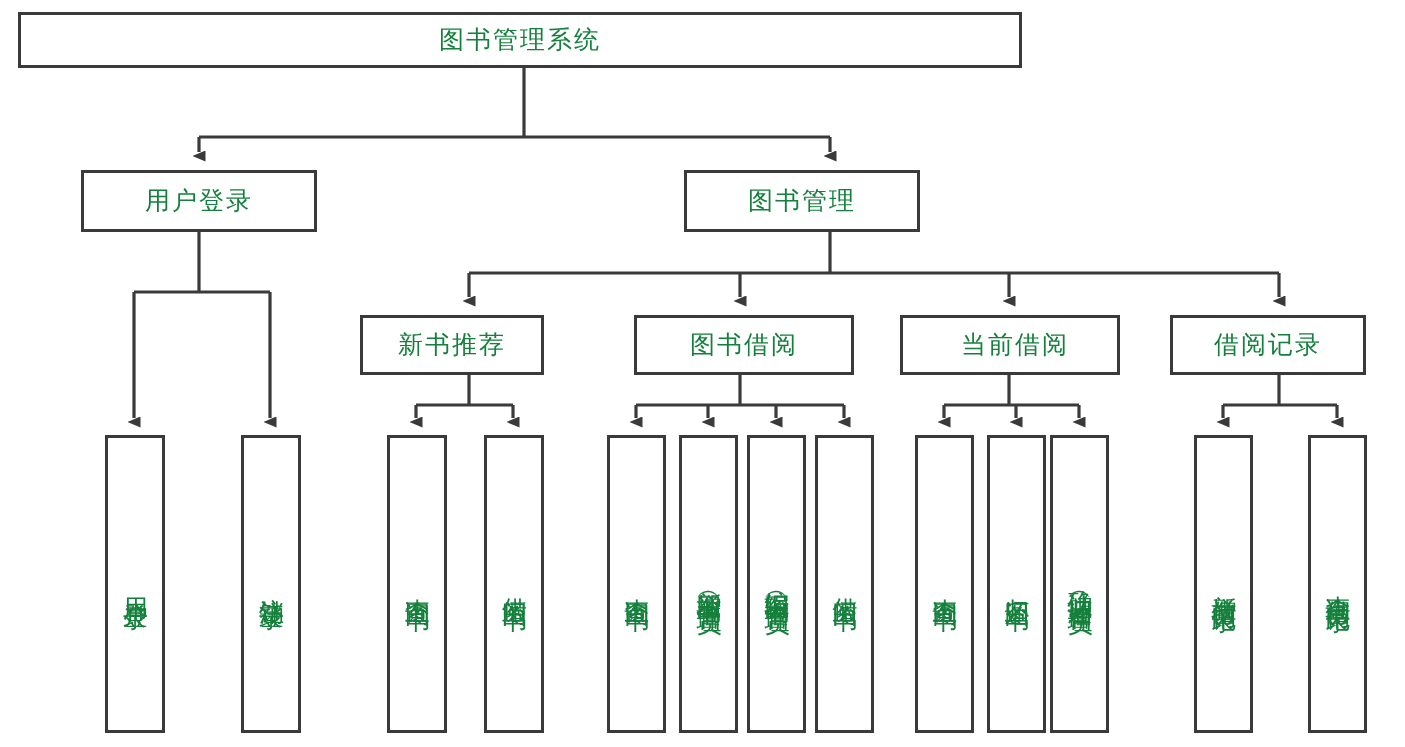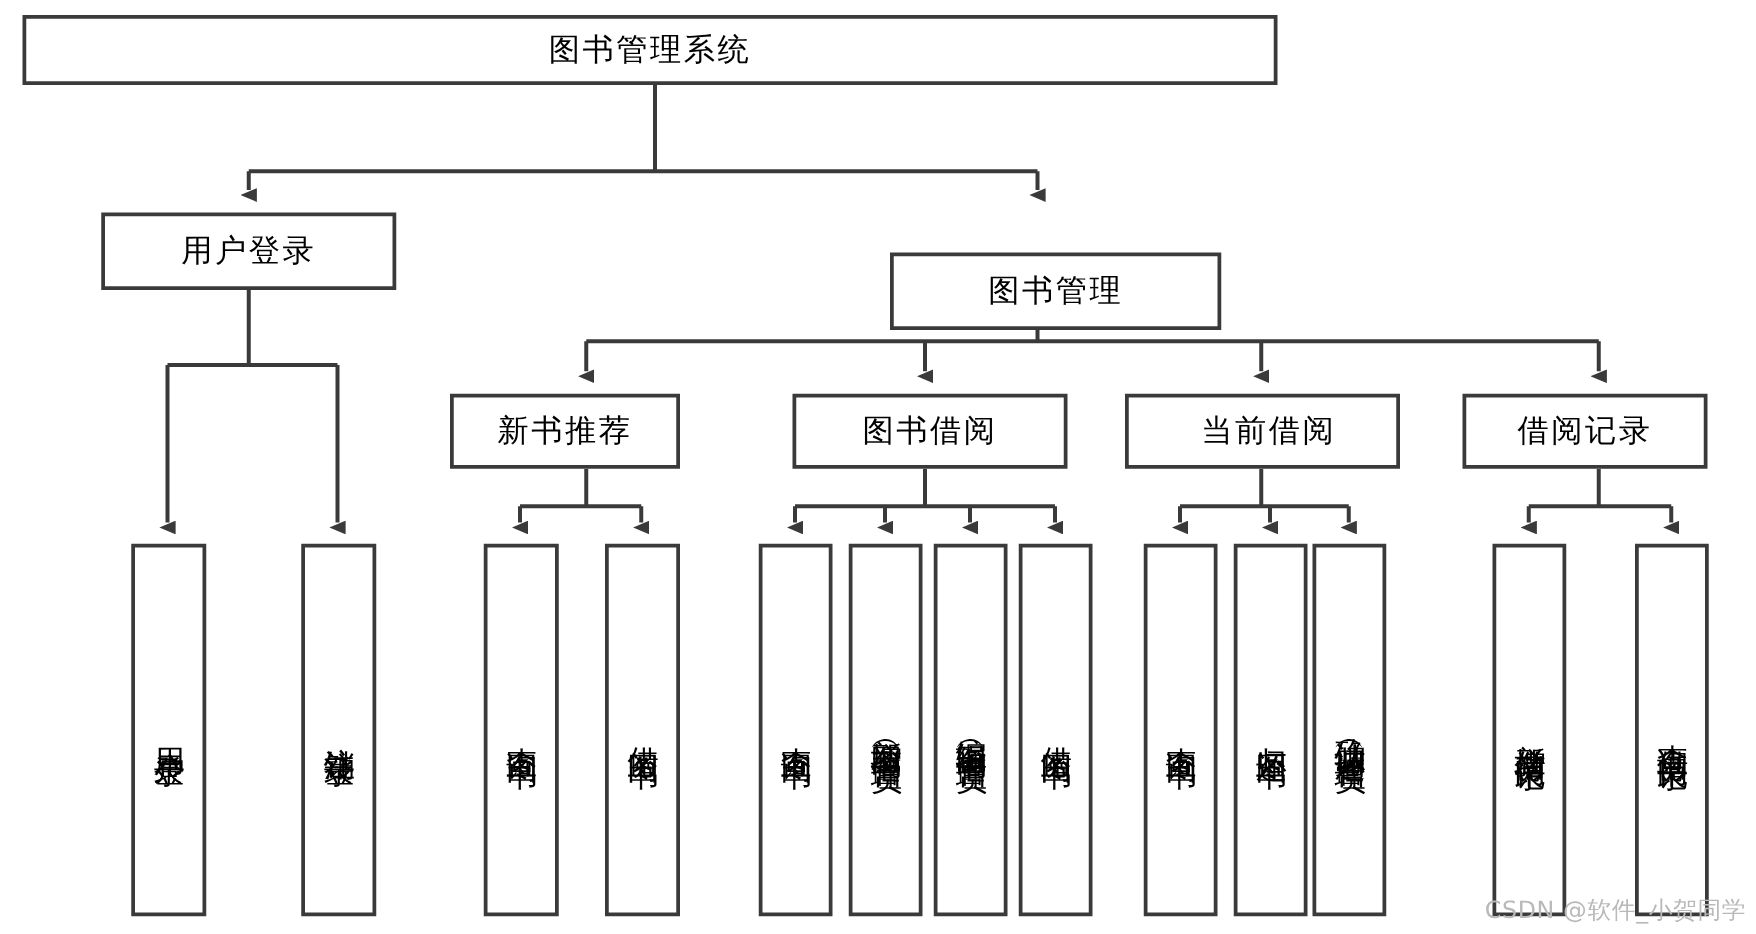--- a/index.html
+++ b/index.html
@@ -26,21 +26,21 @@
     pointer-events: none;
   }
   .node {
     position: absolute;
     box-sizing: border-box;
     border: 3px solid #3a3a3a;
     background: #ffffff;
     display: flex;
     align-items: center;
     justify-content: center;
-    color: #000000;
+    color: #15803d;
   }
   .node .label {
     display: block;
     text-align: center;
     line-height: 1.18;
     letter-spacing: 1px;
   }
   .node.horizontal .label {
     font-size: 25px;
     letter-spacing: 2px;
@@ -128,21 +128,21 @@
     </g>
   </svg>
 
   <div class="node root" style="left:18px; top:12px; width:1004px; height:56px;">
     <span class="label">图书管理系统</span>
   </div>
 
   <div class="node horizontal" style="left:81px; top:170px; width:236px; height:62px;">
     <span class="label">用户登录</span>
   </div>
-  <div class="node horizontal" style="left:712px; top:170px; width:265px; height:62px;margin-top:32px;">
+  <div class="node horizontal" style="left:684px; top:170px; width:236px; height:62px;">
     <span class="label">图书管理</span>
   </div>
 
   <div class="node horizontal" style="left:360px; top:315px; width:184px; height:60px;">
     <span class="label">新书推荐</span>
   </div>
   <div class="node horizontal" style="left:634px; top:315px; width:220px; height:60px;">
     <span class="label">图书借阅</span>
   </div>
   <div class="node horizontal" style="left:900px; top:315px; width:220px; height:60px;padding-left:10px;">
@@ -189,14 +189,13 @@
     <span class="label">确认归还（管理员）</span>
   </div>
 
   <div class="node vertical" style="left:1194px; top:435px; width:59px; height:298px;">
     <span class="label">新增借阅记录</span>
   </div>
   <div class="node vertical" style="left:1308px; top:435px; width:59px; height:298px;">
     <span class="label">查询借阅记录</span>
   </div>
 
-  <div id="watermark">CSDN @软件_小贺同学</div>
 </div>
 
 </body></html>

